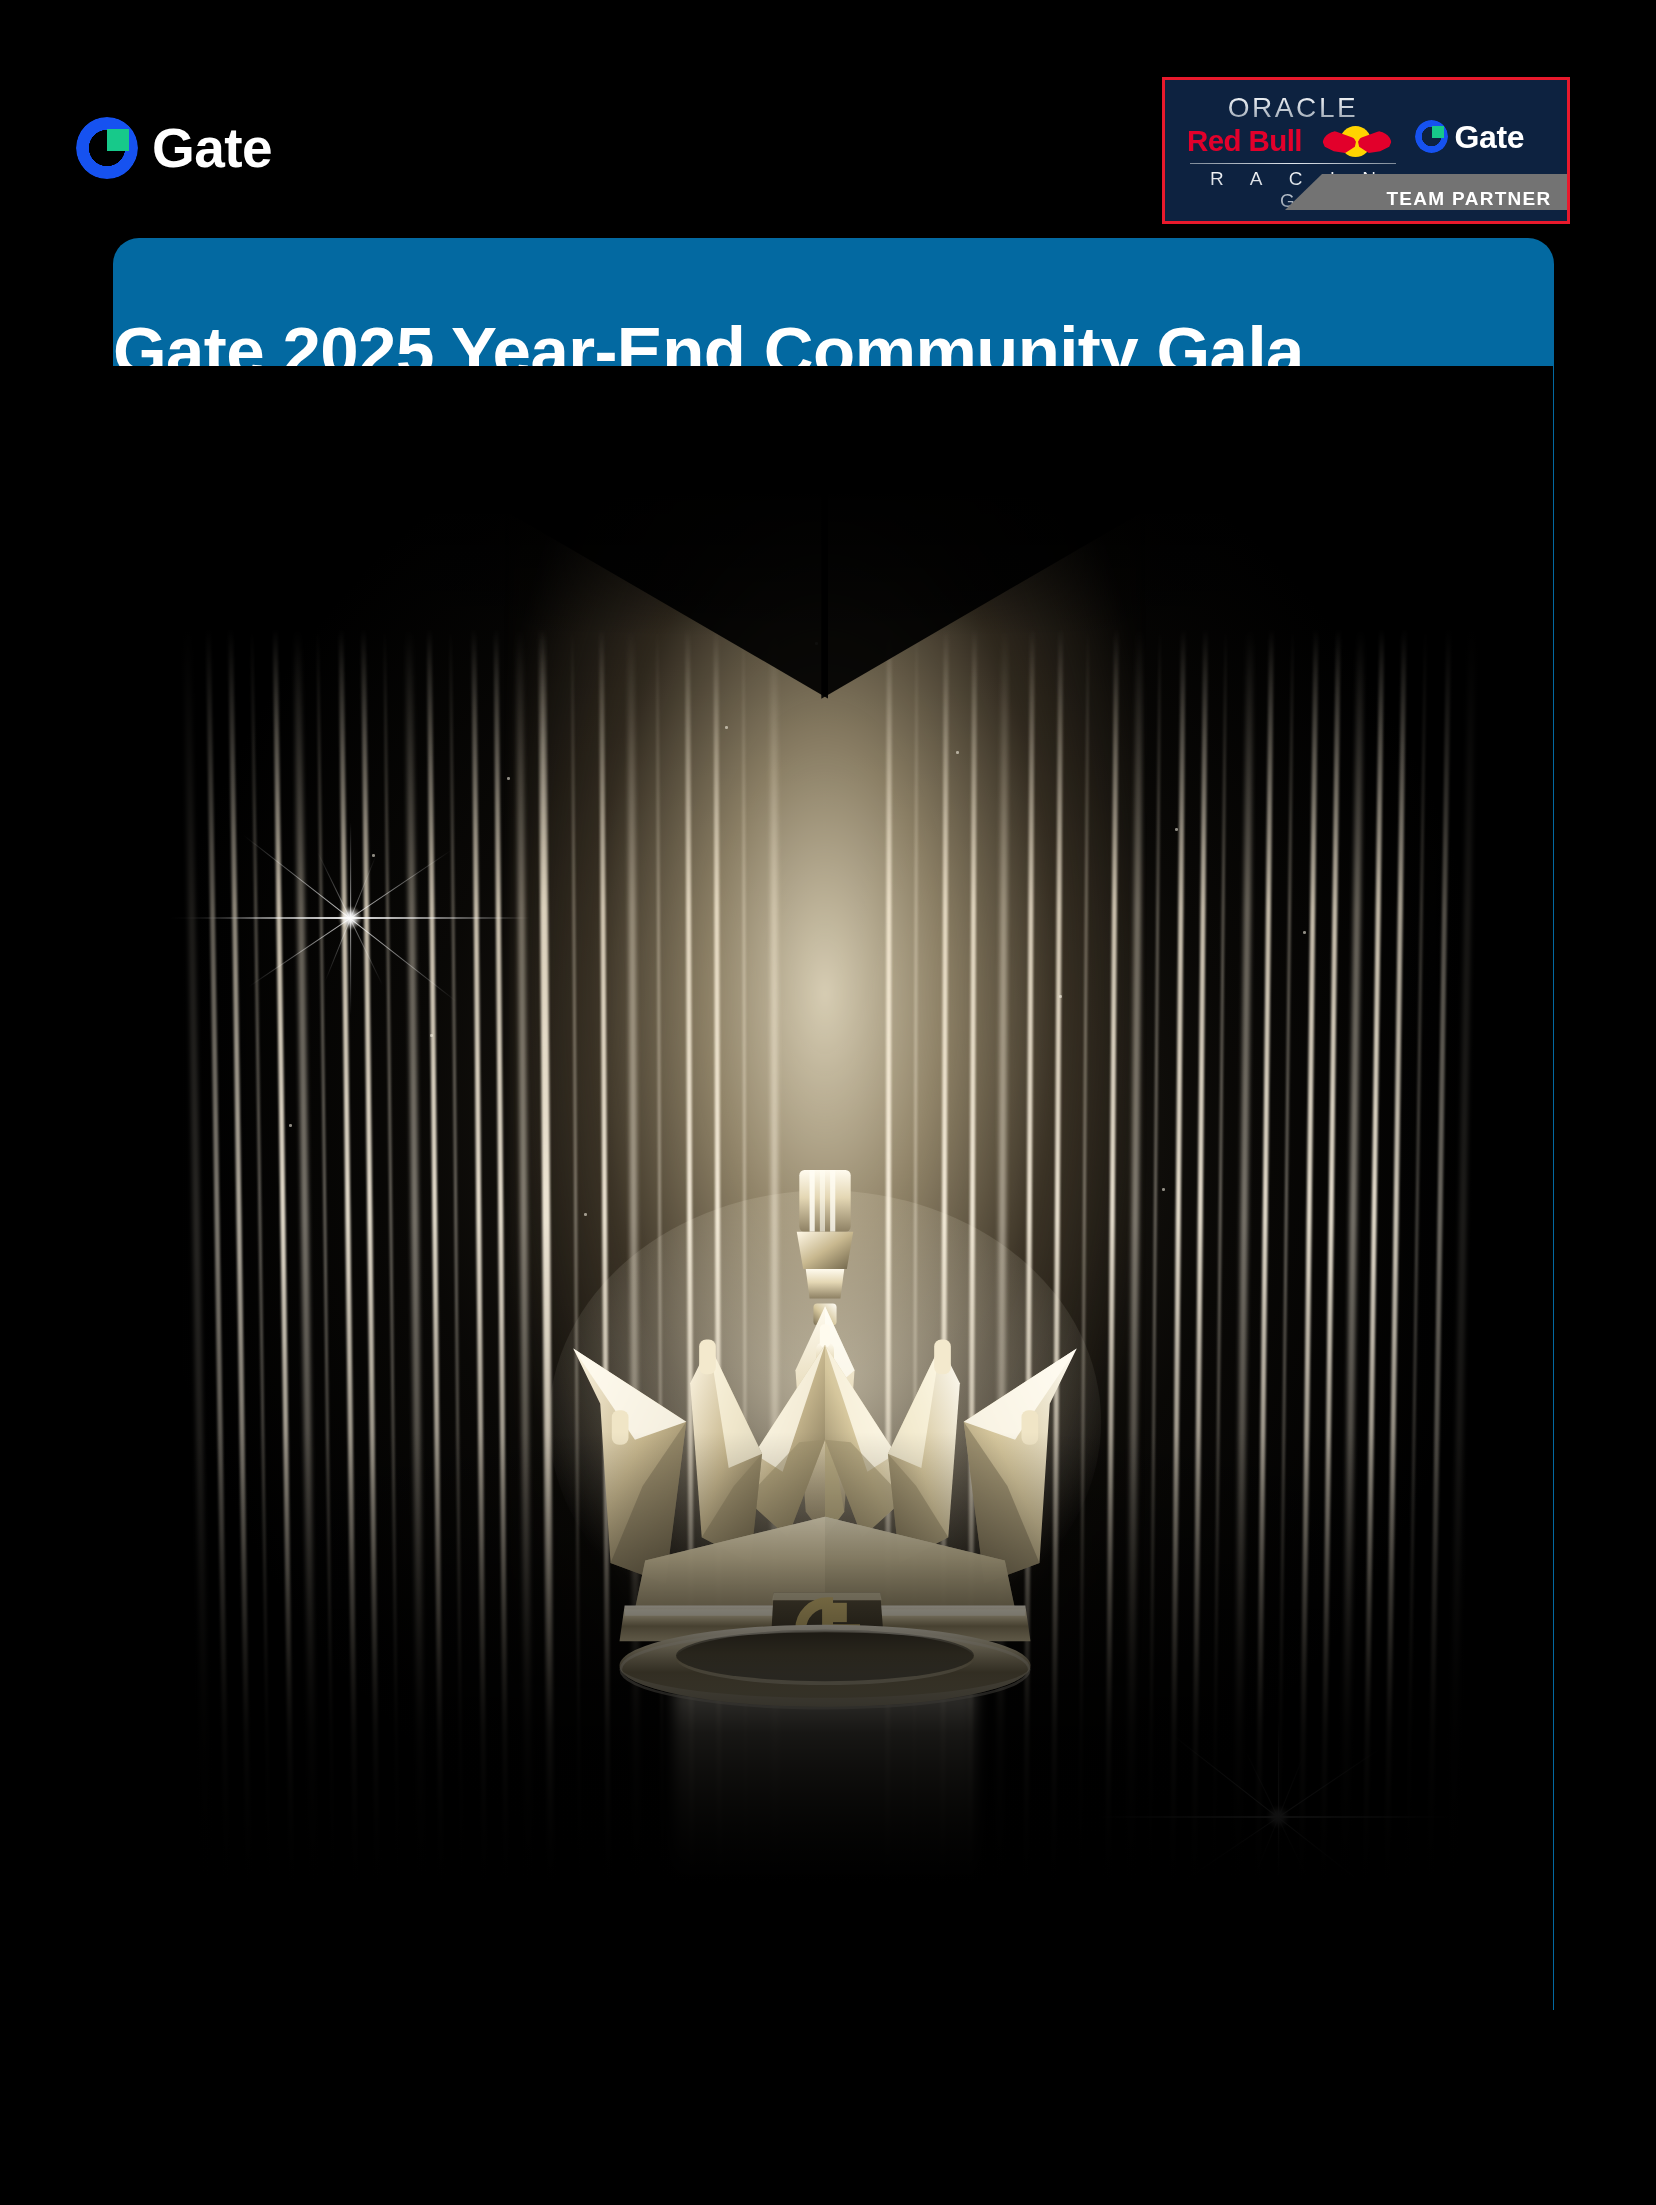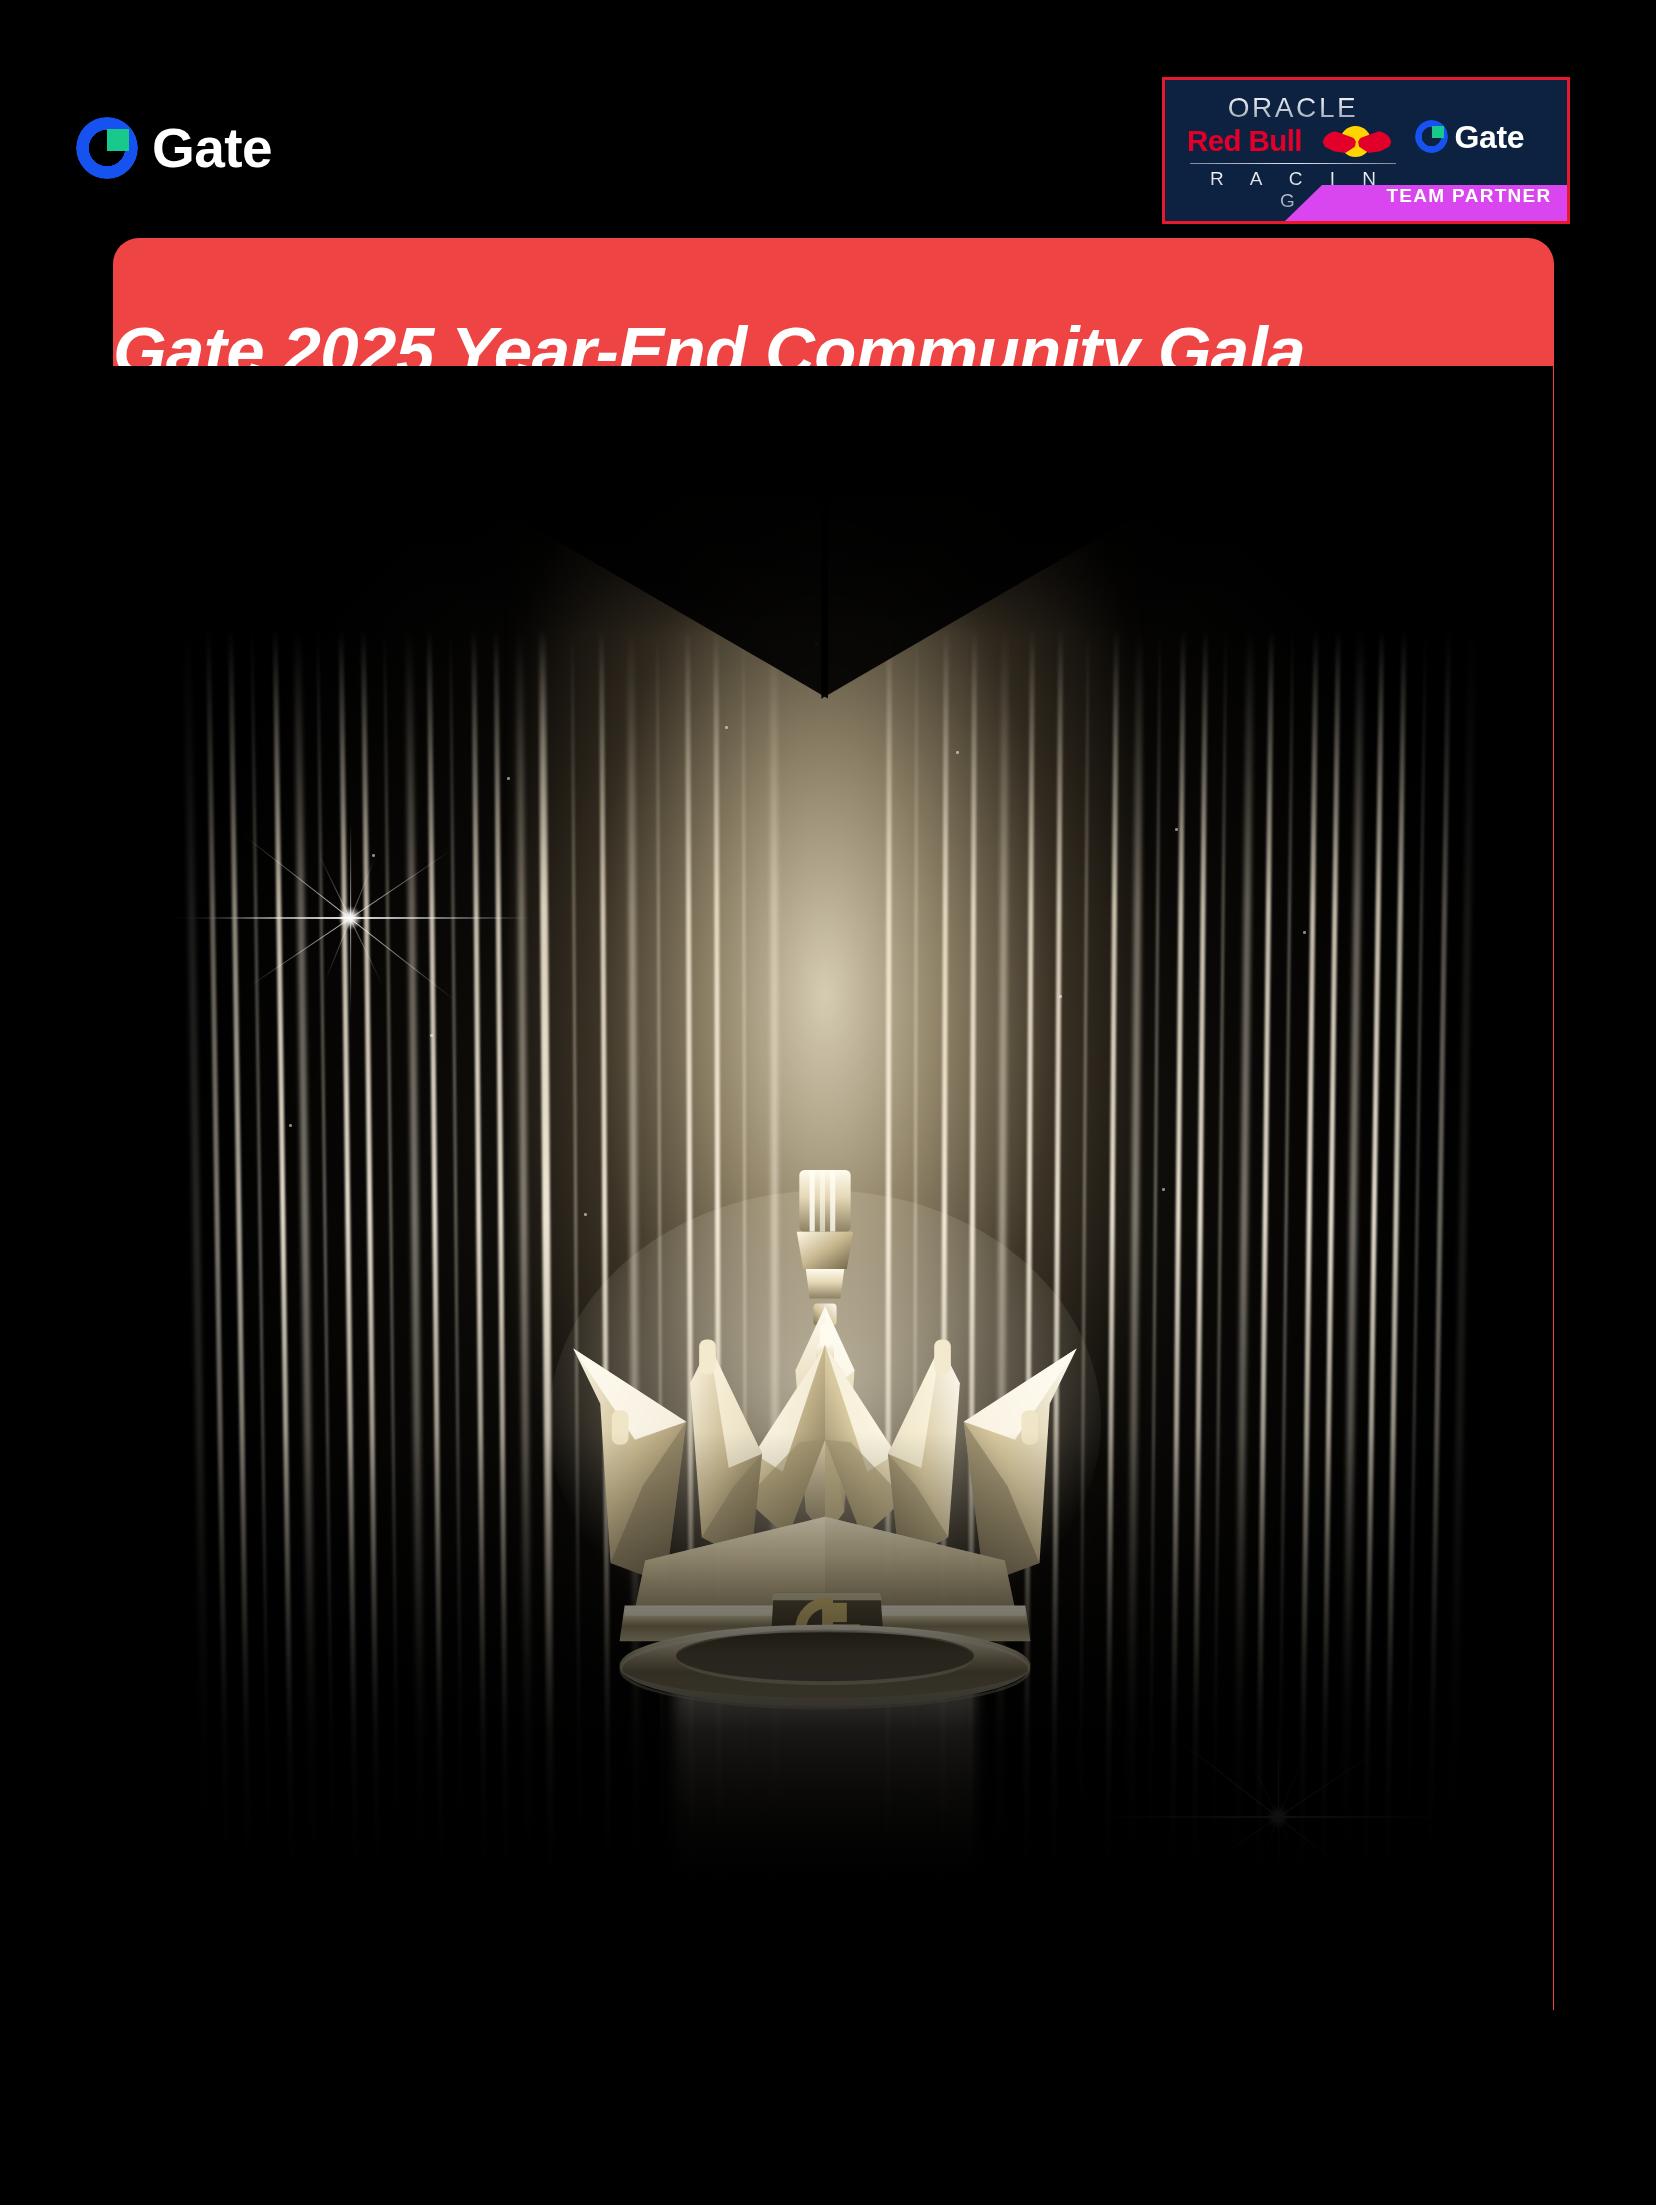--- a/index.html
+++ b/index.html
@@ -67,30 +67,30 @@
   .badge-gate .gm .ring {
     position:absolute; inset:0; border-radius:50%; background:#1652F0;
     -webkit-mask: radial-gradient(circle at 50% 50%, transparent 0 9.6px, #000 10px);
             mask: radial-gradient(circle at 50% 50%, transparent 0 9.6px, #000 10px);
   }
   .badge-gate .gm .notch { position:absolute; left:16.7px; top:5.8px; width:12.2px; height:12.2px; background:#0D2240; }
   .badge-gate .gm .sq { position:absolute; left:16.7px; top:5.8px; width:12.2px; height:12.2px; background:#17C98A; }
   .badge-gate .bw { color:#fff; font-size:32px; font-weight:700; letter-spacing:-0.3px; line-height:1; }
 
   .team-partner-banner {
-    position:absolute; right:0; bottom:0; height:36px; width:282px;
-    background:#d946ef; clip-path:polygon(37px 0, 100% 0, 100% 100%, 0 100%);
-    display:flex; align-items:flex-start; justify-content:flex-end; padding-right:15.4px;
+    position:absolute; right:0; bottom:11px; height:36px; width:282px;
+    background:#737373; clip-path:polygon(37px 0, 100% 0, 100% 100%, 0 100%);
+    display:flex; align-items:flex-end; justify-content:flex-end; padding-right:15.4px;
   }
   .team-partner-banner span { color:#fff; font-size:19px; font-weight:700; letter-spacing:1.3px; }
 
   
   .card {
     position:absolute; left:113px; top:238px; width:1441px; height:1772px;
-    background:#ef4444; border-radius:26px 26px 0 0; overflow:hidden;font-style:italic;
+    background:#0369a1; border-radius:26px 26px 0 0; overflow:hidden;
   }
   .card-title {
     position:absolute; left:-32px; top:72px; width:1393px;
     color:#ffffff; font-size:69px; font-weight:700; line-height:1.22; letter-spacing:-0.6px;
     padding-left:32px;
   }
   .card-subtitle {
     position:absolute; left:0px; top:366px; width:1387px;
     color:#ffffff; font-size:51px; font-weight:600; line-height:1.28; letter-spacing:-0.3px;
     padding-left:32px;

